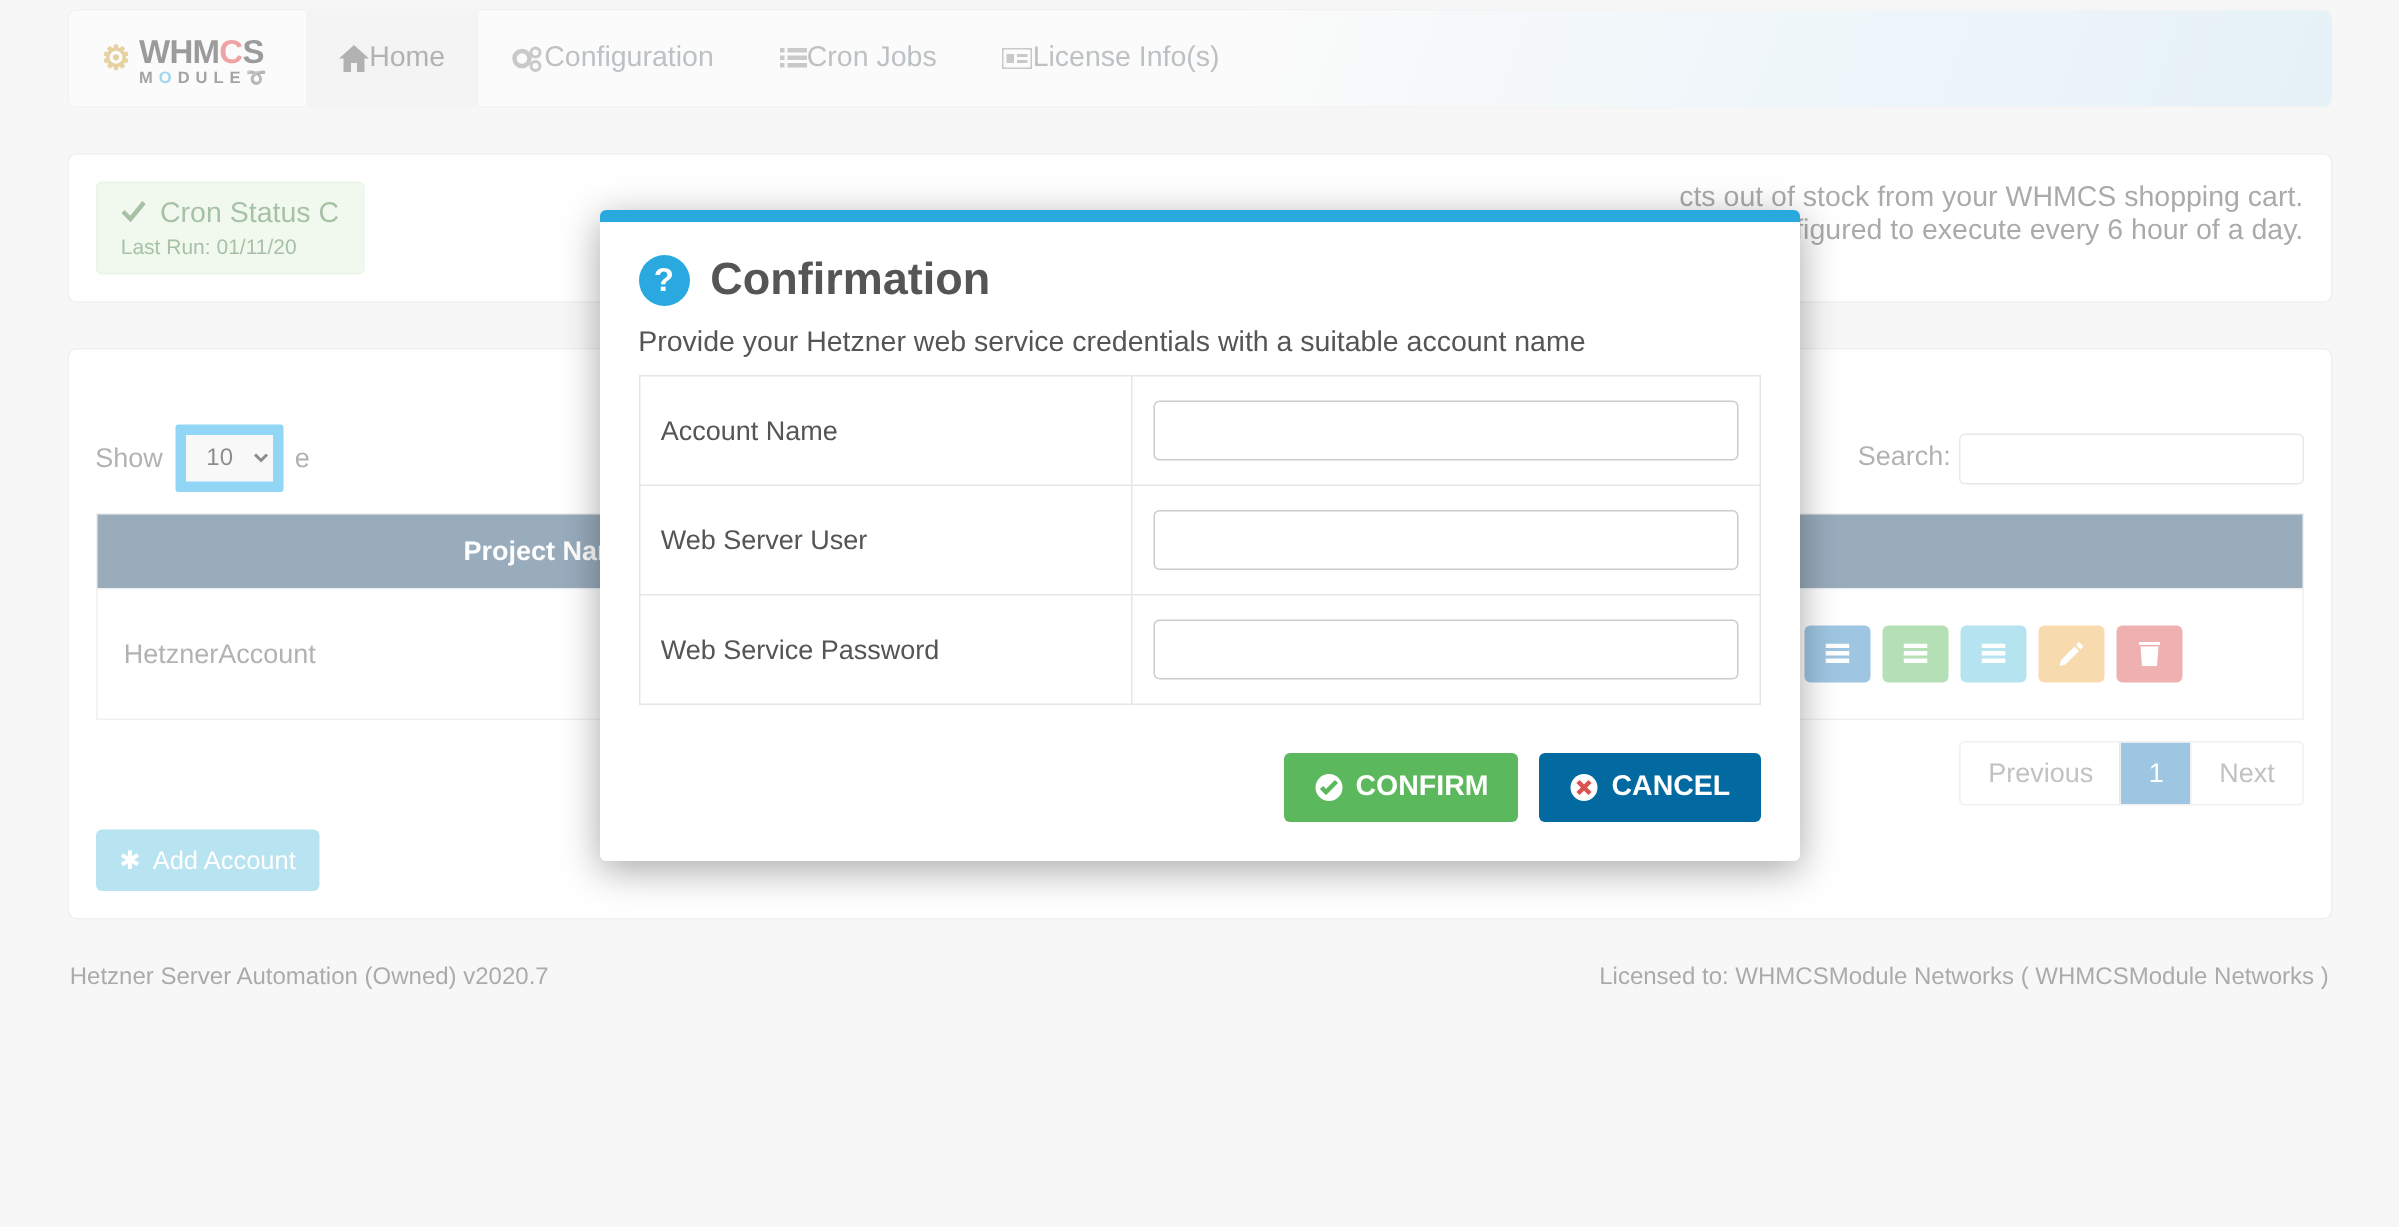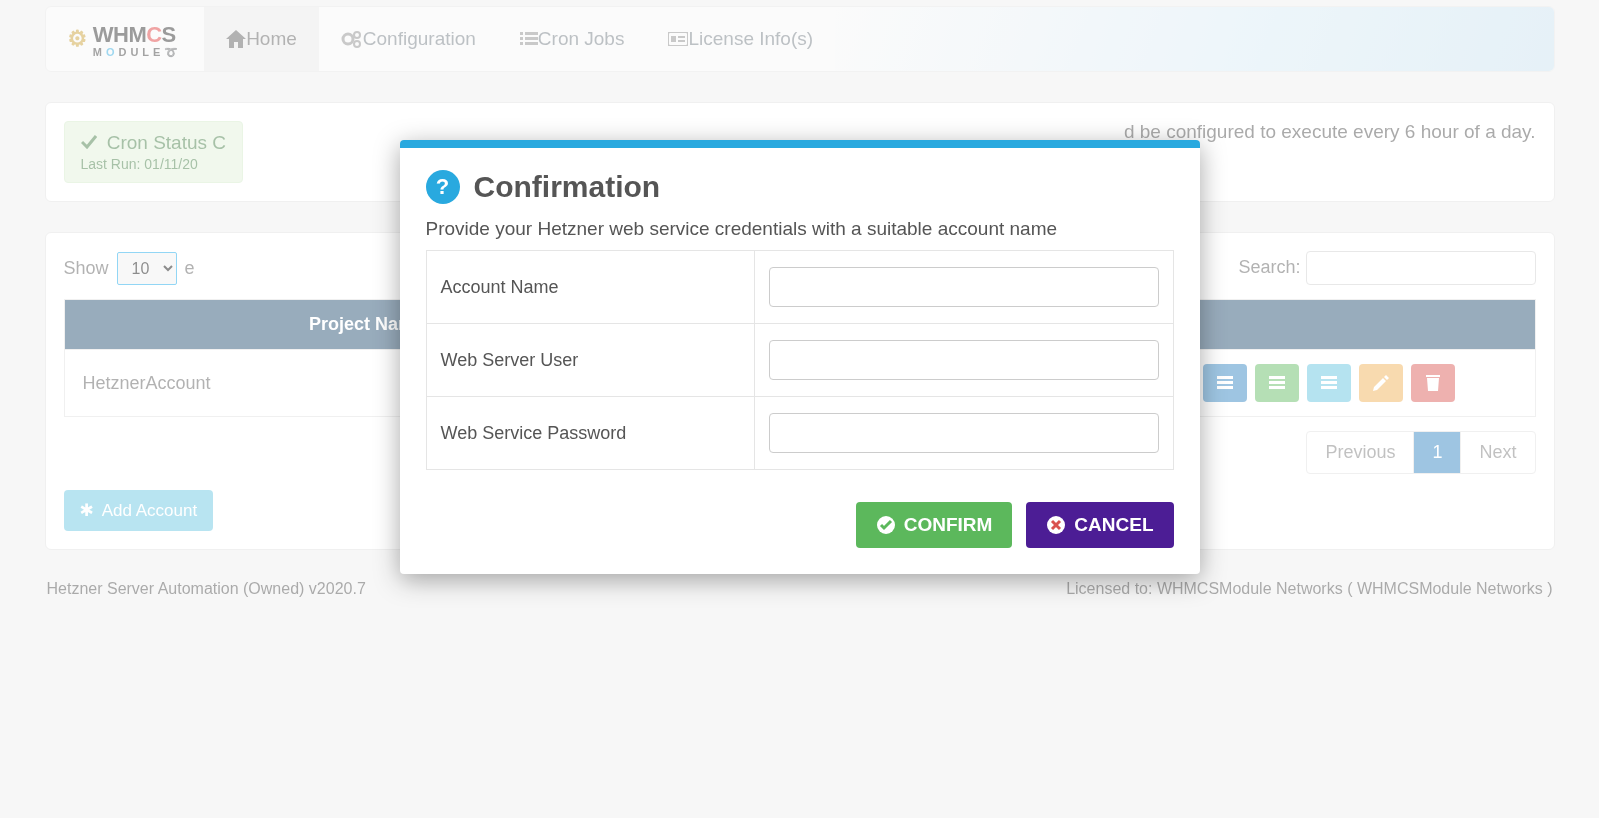--- a/index.html
+++ b/index.html
@@ -21,29 +21,29 @@
   .alert-sub{color:#3c763d;font-size:14px;margin-top:2px;}
   .cron-desc{color:#444;font-size:19px;}
   .cron-row{display:flex;gap:20px;align-items:flex-start;}
   .cron-left{flex:0 0 auto;}
   .cron-right{flex:1;}
   .input-group{display:flex;margin-top:18px;}
   .input-addon{background:#eee;border:1px solid #ccc;border-right:none;border-radius:4px 0 0 4px;padding:10px 14px;color:#555;font-size:17px;}
   .input-text{flex:1;border:1px solid #ccc;border-radius:0 4px 4px 0;padding:10px 14px;font-size:17px;color:#555;}
 
   
-  .dt-top{display:flex;justify-content:space-between;align-items:center;margin-bottom:14px;font-size:18px;color:#555;}
+  .dt-top{display:flex;justify-content:space-between;align-items:center;margin-bottom:14px;font-size:18px;color:#555;margin-top:32px;}
   .dt-select{display:inline-flex;align-items:center;gap:8px;}
-  .dt-select select{border:1px solid #0ea5e9;background:#efefef;padding:6px 10px;font-size:16px;border-radius:2px;}
+  .dt-select select{border:7px solid #0ea5e9;background:#efefef;padding:6px 10px;font-size:16px;border-radius:2px;}
   .dt-search input{border:1px solid #ccc;border-radius:4px;height:34px;width:230px;padding:4px 8px;font-size:16px;}
   table.dt{width:100%;border-collapse:separate;border-spacing:0;border:1px solid var(--border);}
   table.dt thead th{background:#1c476b;color:#fff;font-weight:600;padding:14px 18px;text-align:center;font-size:18px;position:relative;}
   table.dt thead th .sort{position:absolute;right:10px;top:50%;transform:translateY(-50%);opacity:.8;}
   table.dt thead th + th{border-left:4px solid #fff;}
-  table.dt tbody td{padding:14px 18px;border-top:1px solid var(--border);font-size:18px;color:#555;}
+  table.dt tbody td{padding:24px 18px;border-top:1px solid var(--border);font-size:18px;color:#555;}
   .actions{display:flex;gap:8px;justify-content:center;}
   .btn-ico{width:44px;height:38px;border:none;border-radius:4px;color:#fff;display:inline-flex;align-items:center;justify-content:center;cursor:pointer;}
   .b-primary{background:var(--blue);} .b-success{background:var(--green);} .b-info{background:var(--info);} .b-warning{background:var(--warning);} .b-danger{background:var(--danger);}
 
   .dt-bottom{display:flex;justify-content:flex-end;margin-top:14px;}
   .pager{display:flex;border:1px solid #ddd;border-radius:4px;overflow:hidden;}
   .pager a{padding:10px 18px;color:#777;text-decoration:none;border-left:1px solid #ddd;font-size:18px;}
   .pager a:first-child{border-left:none;}
   .pager a.active{background:var(--blue);color:#fff;}
 
@@ -58,21 +58,21 @@
   .modal-body{padding:22px 26px 8px;}
   .modal-title{display:flex;align-items:center;gap:14px;font-size:30px;color:#555;margin:0 0 14px;}
   .q-icon{width:34px;height:34px;border-radius:50%;background:#29a9df;color:#fff;display:inline-flex;align-items:center;justify-content:center;font-weight:bold;font-size:22px;}
   .modal-sub{font-size:19px;color:#555;margin-bottom:10px;}
   .form-table{width:100%;border:1px solid #e5e5e5;border-collapse:collapse;}
   .form-table td{border:1px solid #e5e5e5;padding:16px 14px;font-size:18px;color:#555;}
   .form-table td:first-child{width:44%;}
   .form-table input{width:100%;height:40px;border:1px solid #ccc;border-radius:4px;padding:4px 10px;font-size:16px;}
   .modal-actions{display:flex;justify-content:flex-end;gap:14px;padding:24px 26px 26px;}
   .btn{border:none;border-radius:4px;color:#fff;font-size:19px;font-weight:600;padding:12px 20px;display:inline-flex;align-items:center;gap:8px;cursor:pointer;}
-  .btn-confirm{background:#5cb85c;} .btn-cancel{background:#4c1d95;}
+  .btn-confirm{background:#5cb85c;} .btn-cancel{background:#0369a1;}
 
   
   svg{display:block;}
   
   
   .logo{font-weight:800;font-size:22px;letter-spacing:-.5px;color:#222;display:flex;align-items:center;gap:6px;}
   .logo .gear{color:#c89b2d;}
   .logo .sub{font-size:11px;letter-spacing:4px;color:#333;display:block;line-height:.8;}
   .logo .swoosh{color:#2aa7dd;}
 </style>
@@ -143,20 +143,21 @@
           <span class="check">
             <svg width="16" height="14" viewBox="0 0 16 14" style="display:inline">
                 <path fill="none" stroke="#3c763d" stroke-width="3" d="M1 7l5 5L15 1"></path>
               </svg>
           </span>
           <span style="font-size:19px;">Cron Status C</span>
           <div class="alert-sub">Last Run: 01/11/20</div>
         </div>
       </div>
       <div class="cron-right">
+        <div class="cron-desc" style="text-align:right;">cts out of stock from your WHMCS shopping cart.</div>
         <div class="cron-desc" style="text-align:right;">d be configured to execute every 6 hour of a day.</div>
       </div>
     </div>
   </div>
 
   <div class="panel">
     <div class="dt-top">
       <div class="dt-select">
         <span>Show</span>
         <select>

